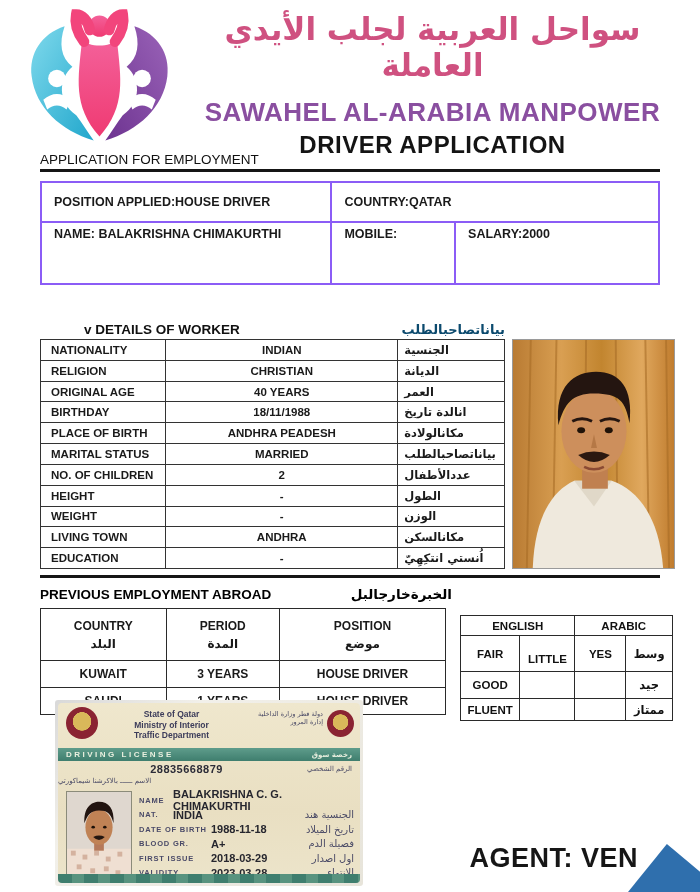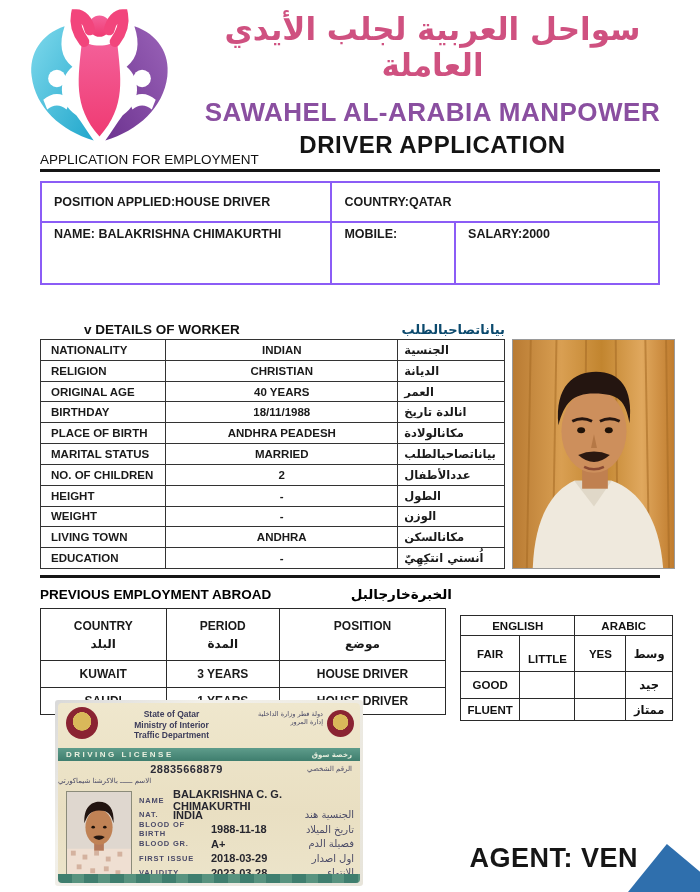--- a/index.html
+++ b/index.html
@@ -378,21 +378,21 @@
           <div class="lic-field namefield">
             <span class="lab">NAME</span>
             <span class="val">BALAKRISHNA C. G. CHIMAKURTHI</span>
           </div>
           <div class="lic-field namefield">
             <span class="lab">NAT.</span>
             <span class="val">INDIA</span>
             <span class="ar">الجنسية هند</span>
           </div>
           <div class="lic-field">
-            <span class="lab">BLOOD OF BIRTH</span>
+            <span class="lab">DATE OF BIRTH</span>
             <span class="val">1988-11-18</span>
             <span class="ar">تاريخ الميلاد</span>
           </div>
           <div class="lic-field">
             <span class="lab">BLOOD GR.</span>
             <span class="val">A+</span>
             <span class="ar">فصيلة الدم</span>
           </div>
           <div class="lic-field">
             <span class="lab">FIRST ISSUE</span>

